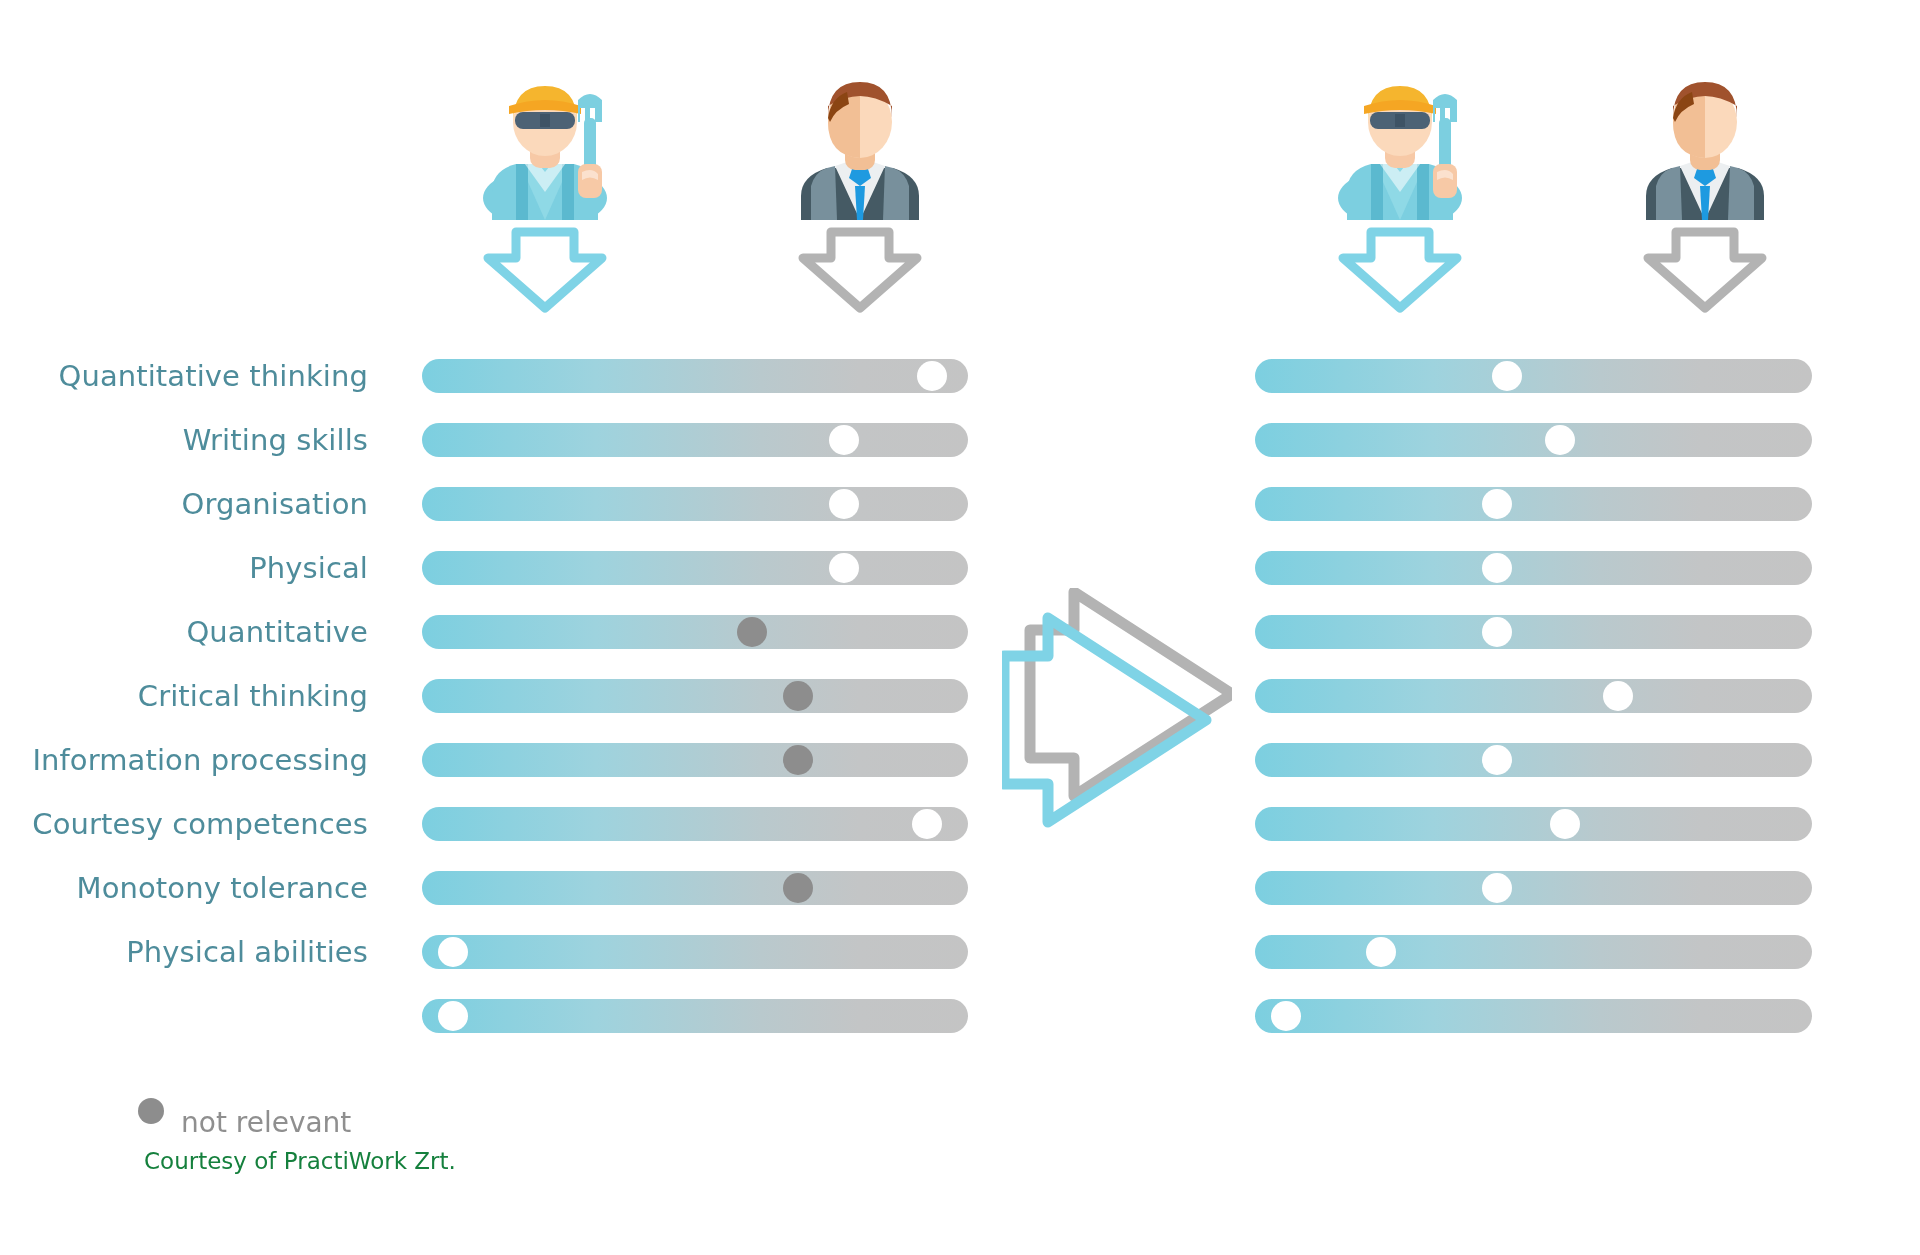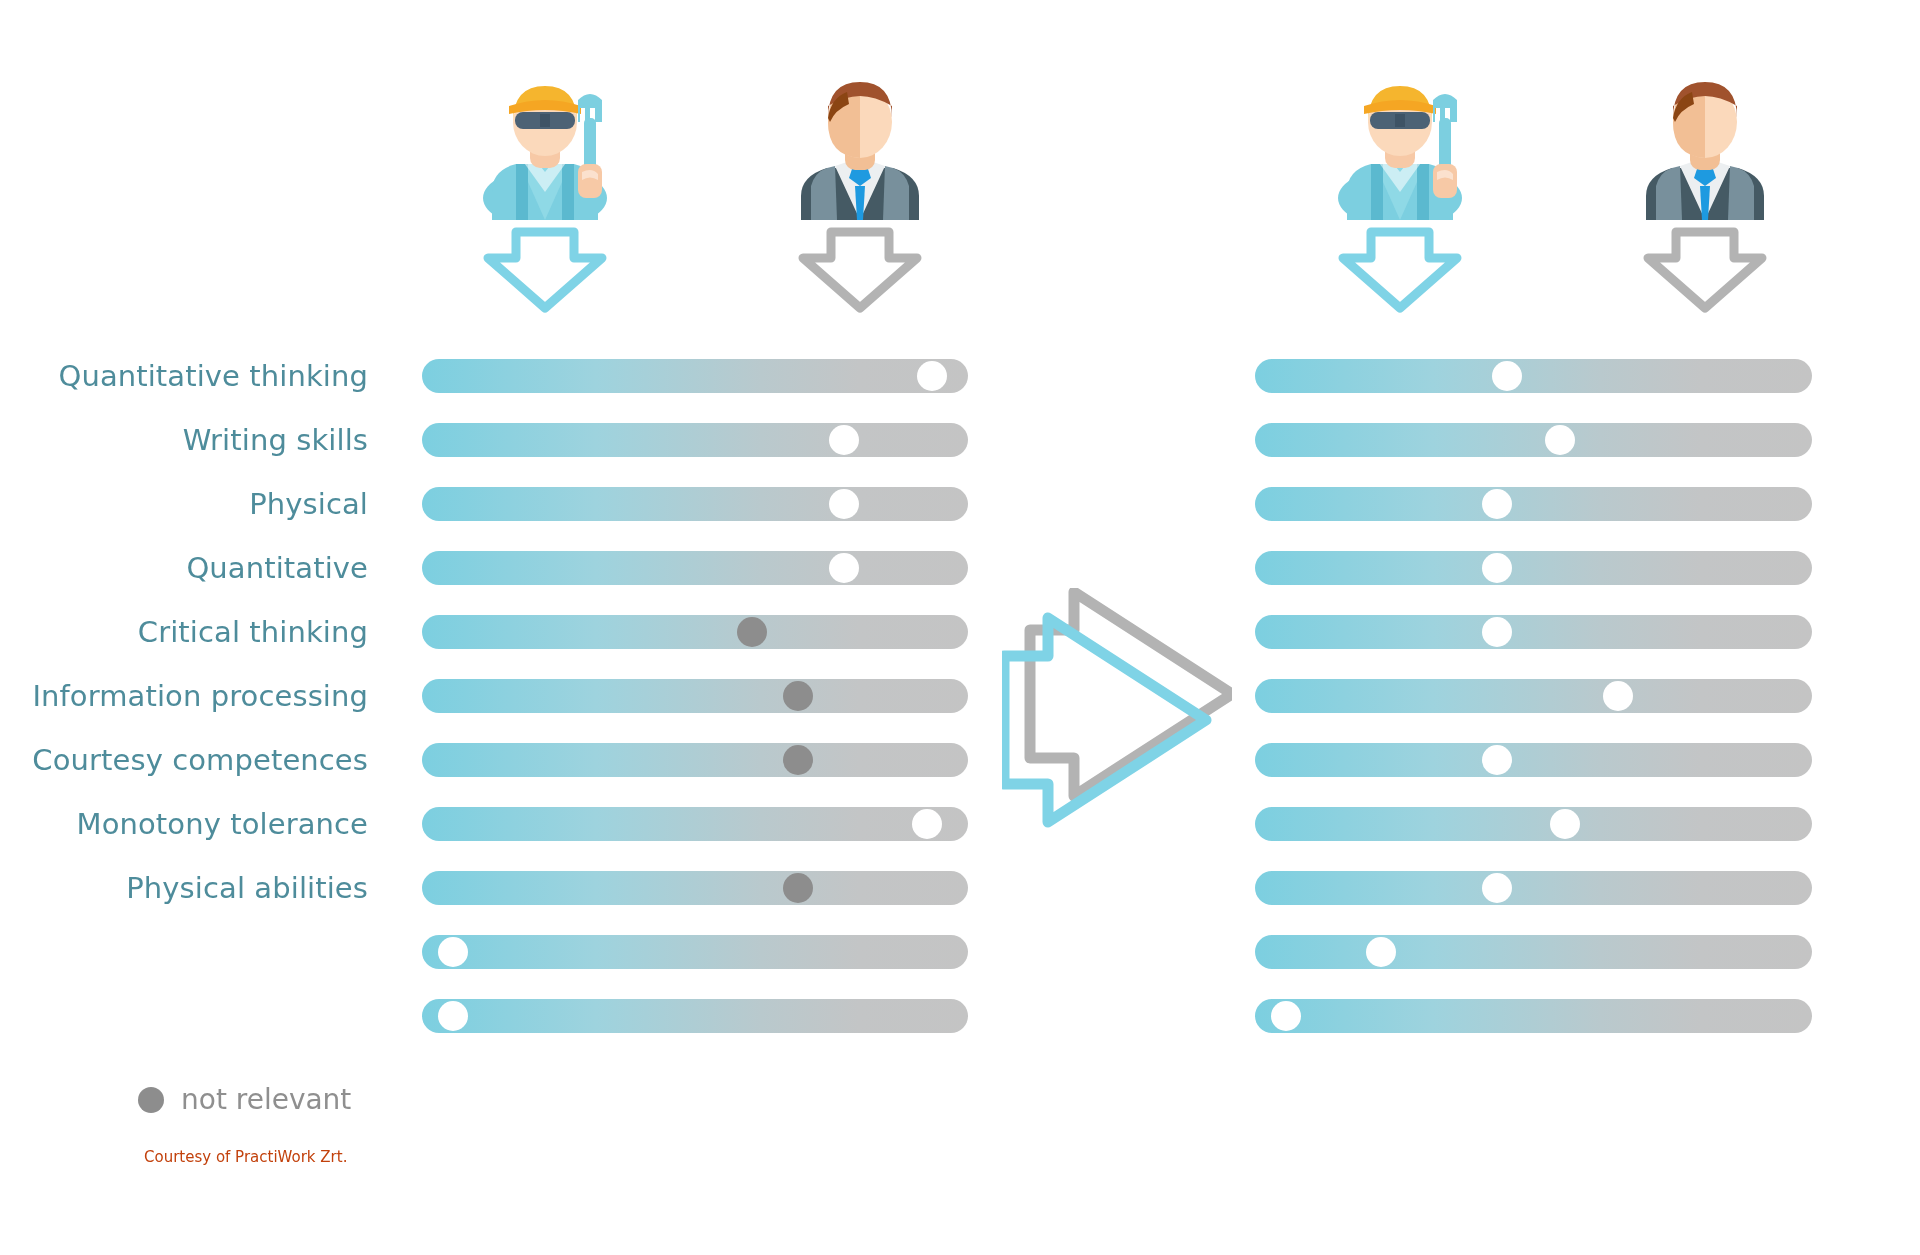--- a/index.html
+++ b/index.html
@@ -122,27 +122,28 @@
     width: 26px;
     height: 26px;
     border-radius: 50%;
     background: #8d8d8d;
     flex: none;
   }
   .legend-text {
     color: #8f8f8f;
     font-size: 28px;
     white-space: nowrap;
+    margin-top: 23px;
   }
   .courtesy {
     position: absolute;
     left: 144px;
     top: 1148px;
-    color: #c2410c;
-    font-size: 15px;
+    color: #15803d;
+    font-size: 23px;
     white-space: nowrap;
   }
 </style>
 </head>
 <body>
 
 <div class="stage">
 
   <div class="persona p-left-worker">
     <svg class="avatar-wrap" viewBox="0 0 170 160">
@@ -226,20 +227,21 @@
       <path d="M53 58 Q56 38 72 32 L74 44 Q60 50 55 62 Z" fill="#8b4513"></path>
     </svg>
     <svg class="arrow-wrap" viewBox="0 0 170 95">
       <path d="M56 10 L114 10 L114 36 L142 36 L85 86 L28 36 L56 36 Z" fill="none" stroke="#b3b3b3" stroke-width="9" stroke-linejoin="round" stroke-linecap="round"></path>
     </svg>
   </div>
 
   <div class="labels">
     <div class="row-label">Quantitative thinking</div>
     <div class="row-label">Writing skills</div>
+    <div class="row-label">Organisation</div>
     <div class="row-label">Physical</div>
     <div class="row-label">Quantitative</div>
     <div class="row-label">Critical thinking</div>
     <div class="row-label">Information processing</div>
     <div class="row-label">Courtesy competences</div>
     <div class="row-label">Monotony tolerance</div>
     <div class="row-label">Physical abilities</div>
   </div>
 
   <div class="panel panel-left">

